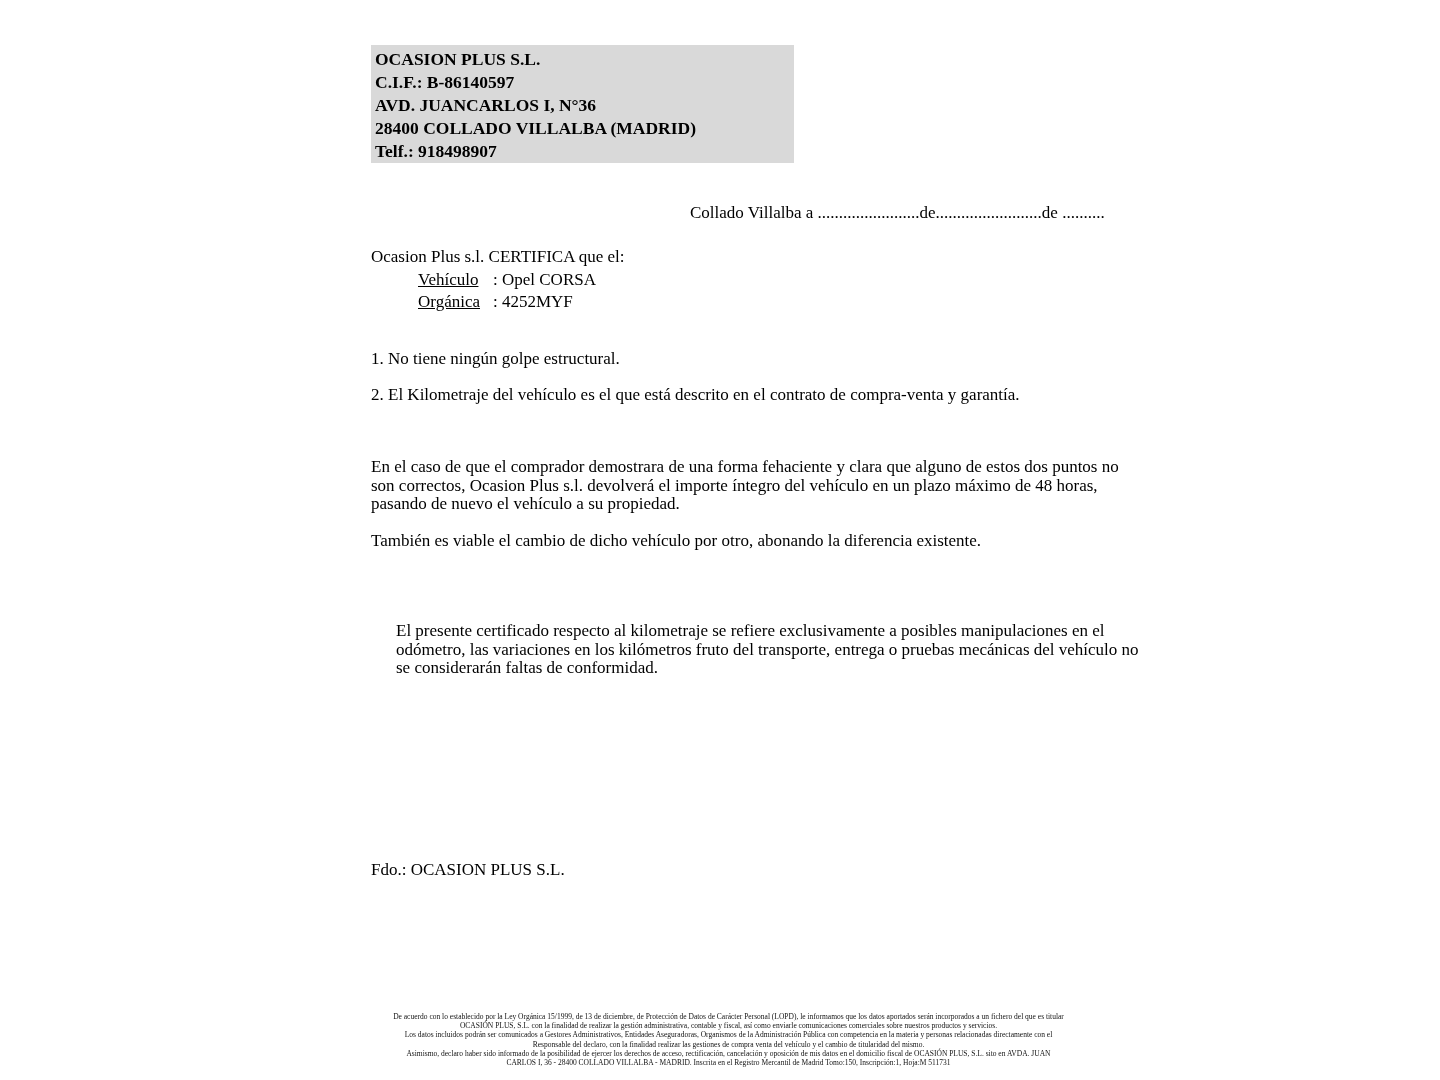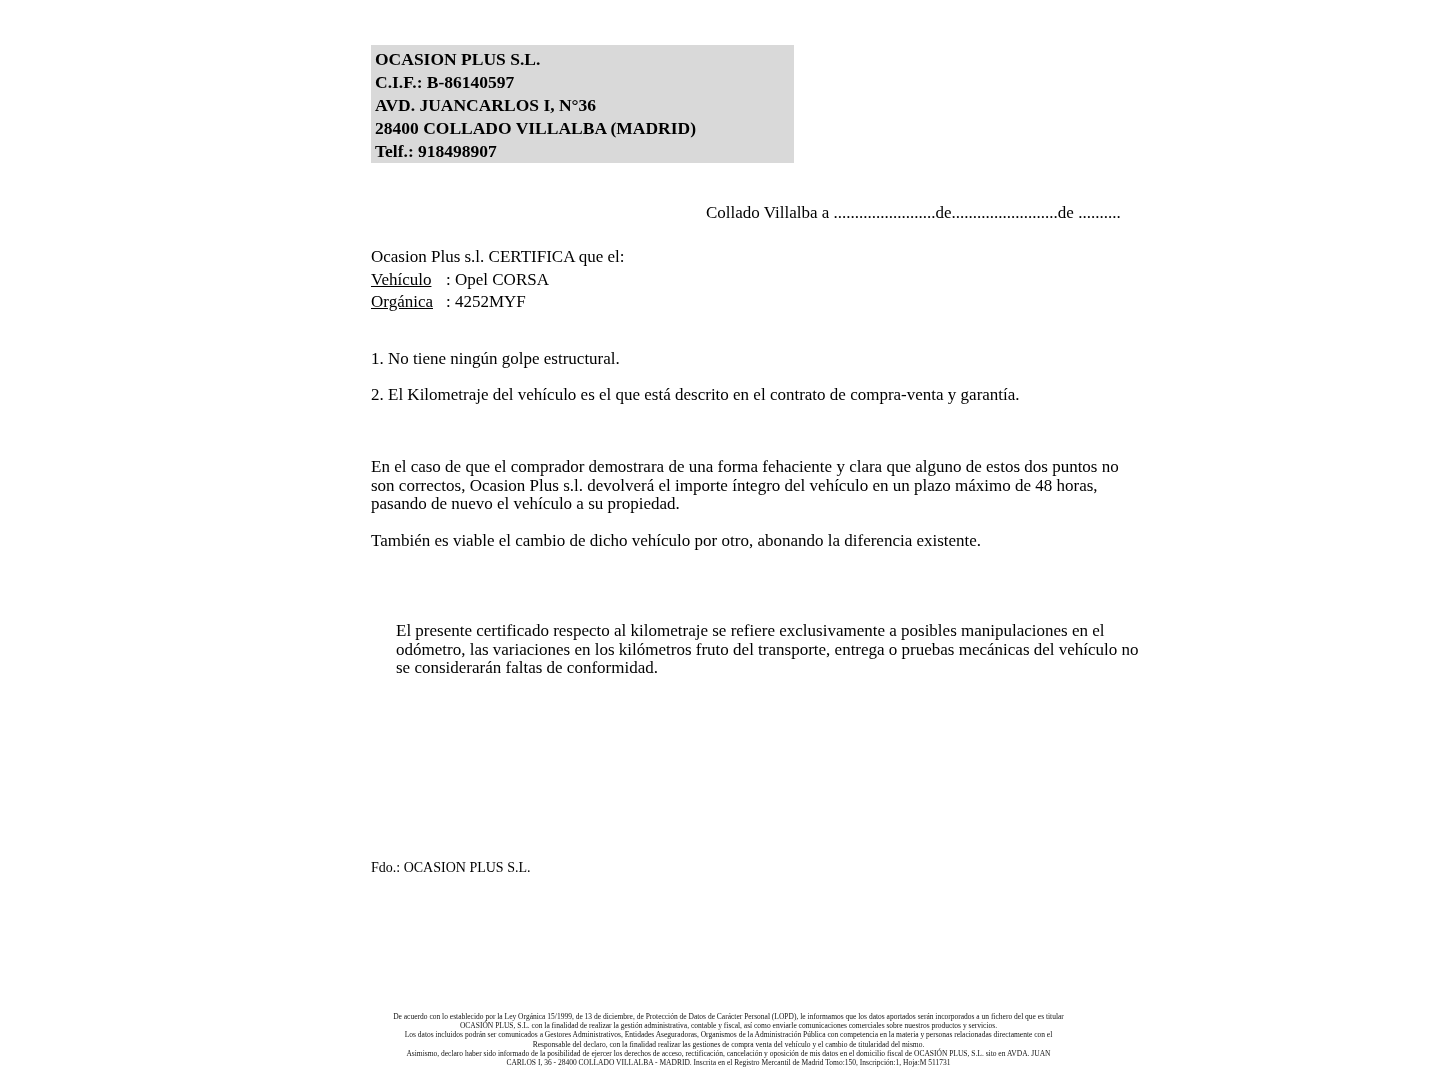--- a/index.html
+++ b/index.html
@@ -8,45 +8,45 @@
 
   .doc { position: absolute; left: 0; top: 0; width: 1440px; height: 1080px; }
 
   .header-box {
     position: absolute; left: 371px; top: 45px; width: 423px; height: 118px;
     background: #d9d9d9; padding: 3px 0 4px 4px;
     font-weight: bold; font-size: 17.5px; line-height: 23px;
   }
 
   .date-line {
-    position: absolute; left: 706px; top: 203px;
+    position: absolute; left: 690px; top: 203px;
     font-size: 17px; white-space: nowrap;
   }
 
   .cert-block {
     position: absolute; left: 371px; top: 246px;
     font-size: 17px; line-height: 22.5px;
   }
-  .cert-field .lbl { display: inline-block; width: 75px; }
+  .cert-field .lbl { display: inline-block; width: 75px; margin-left: 47px; }
   .cert-field .lbl u { text-decoration: underline; }
 
   .point { position: absolute; left: 371px; font-size: 17px; white-space: nowrap; }
   .point-1 { top: 349px; }
   .point-2 { top: 385px; }
 
   .para { position: absolute; left: 371px; width: 712px; font-size: 17px; line-height: 18.6px; }
   .para-1 { top: 458px; }
   .para-2 { top: 532px; }
   .para-3 { top: 568px; }
   .para-4 { top: 622px; margin-left: 25px; }
   .para .ln { white-space: nowrap; }
 
   .signature {
     position: absolute; left: 371px; top: 860px;
-    font-size: 14px; white-space: nowrap;
+    font-size: 17px; white-space: nowrap;
   }
 
   .legal {
     position: absolute; left: 371px; top: 1012px; width: 715px;
     font-size: 7.5px; line-height: 9.2px; color: #111; text-align: center;
   }
   .legal .ln { white-space: nowrap; }
 </style>
 </head>
 <body>

